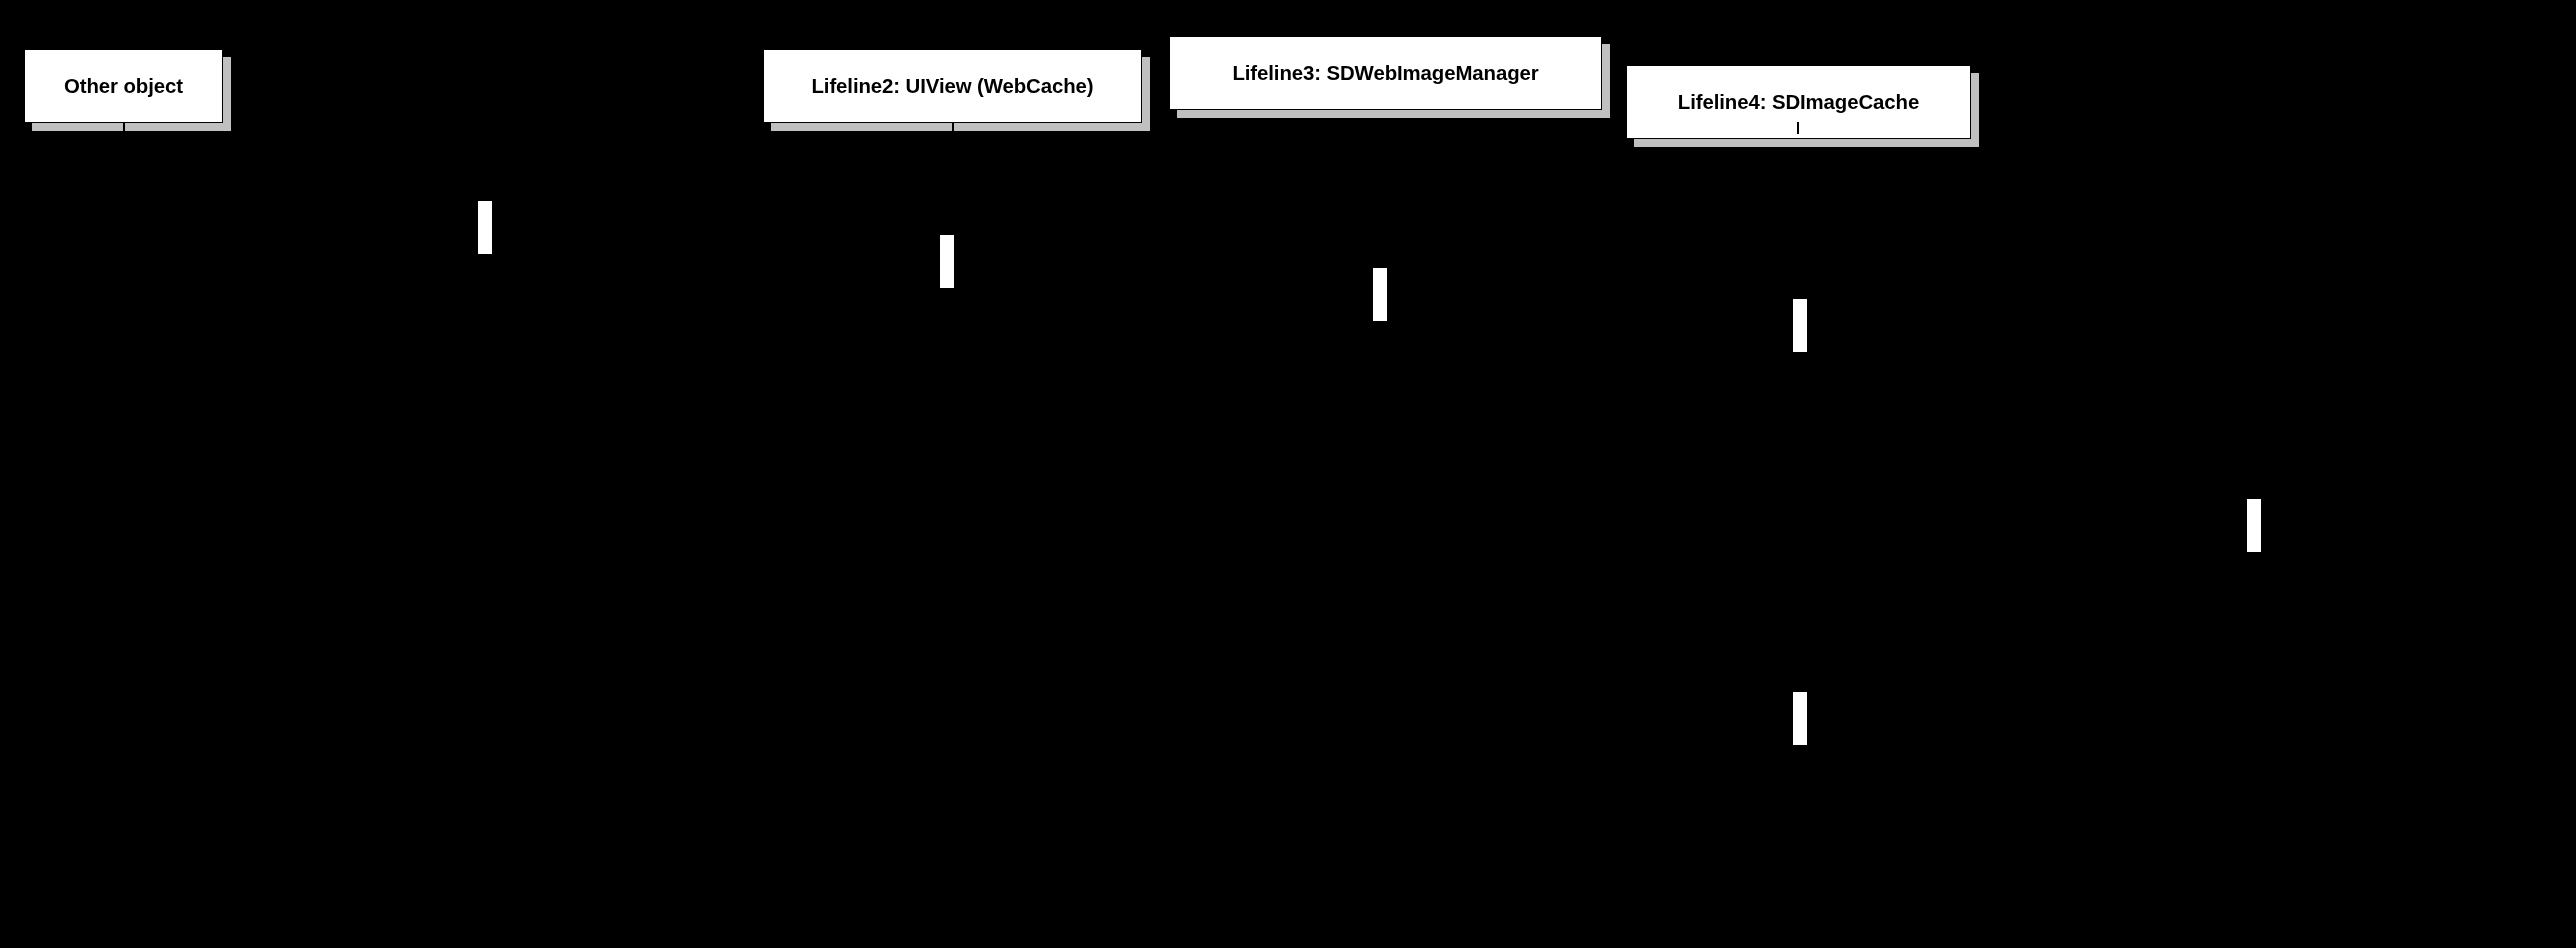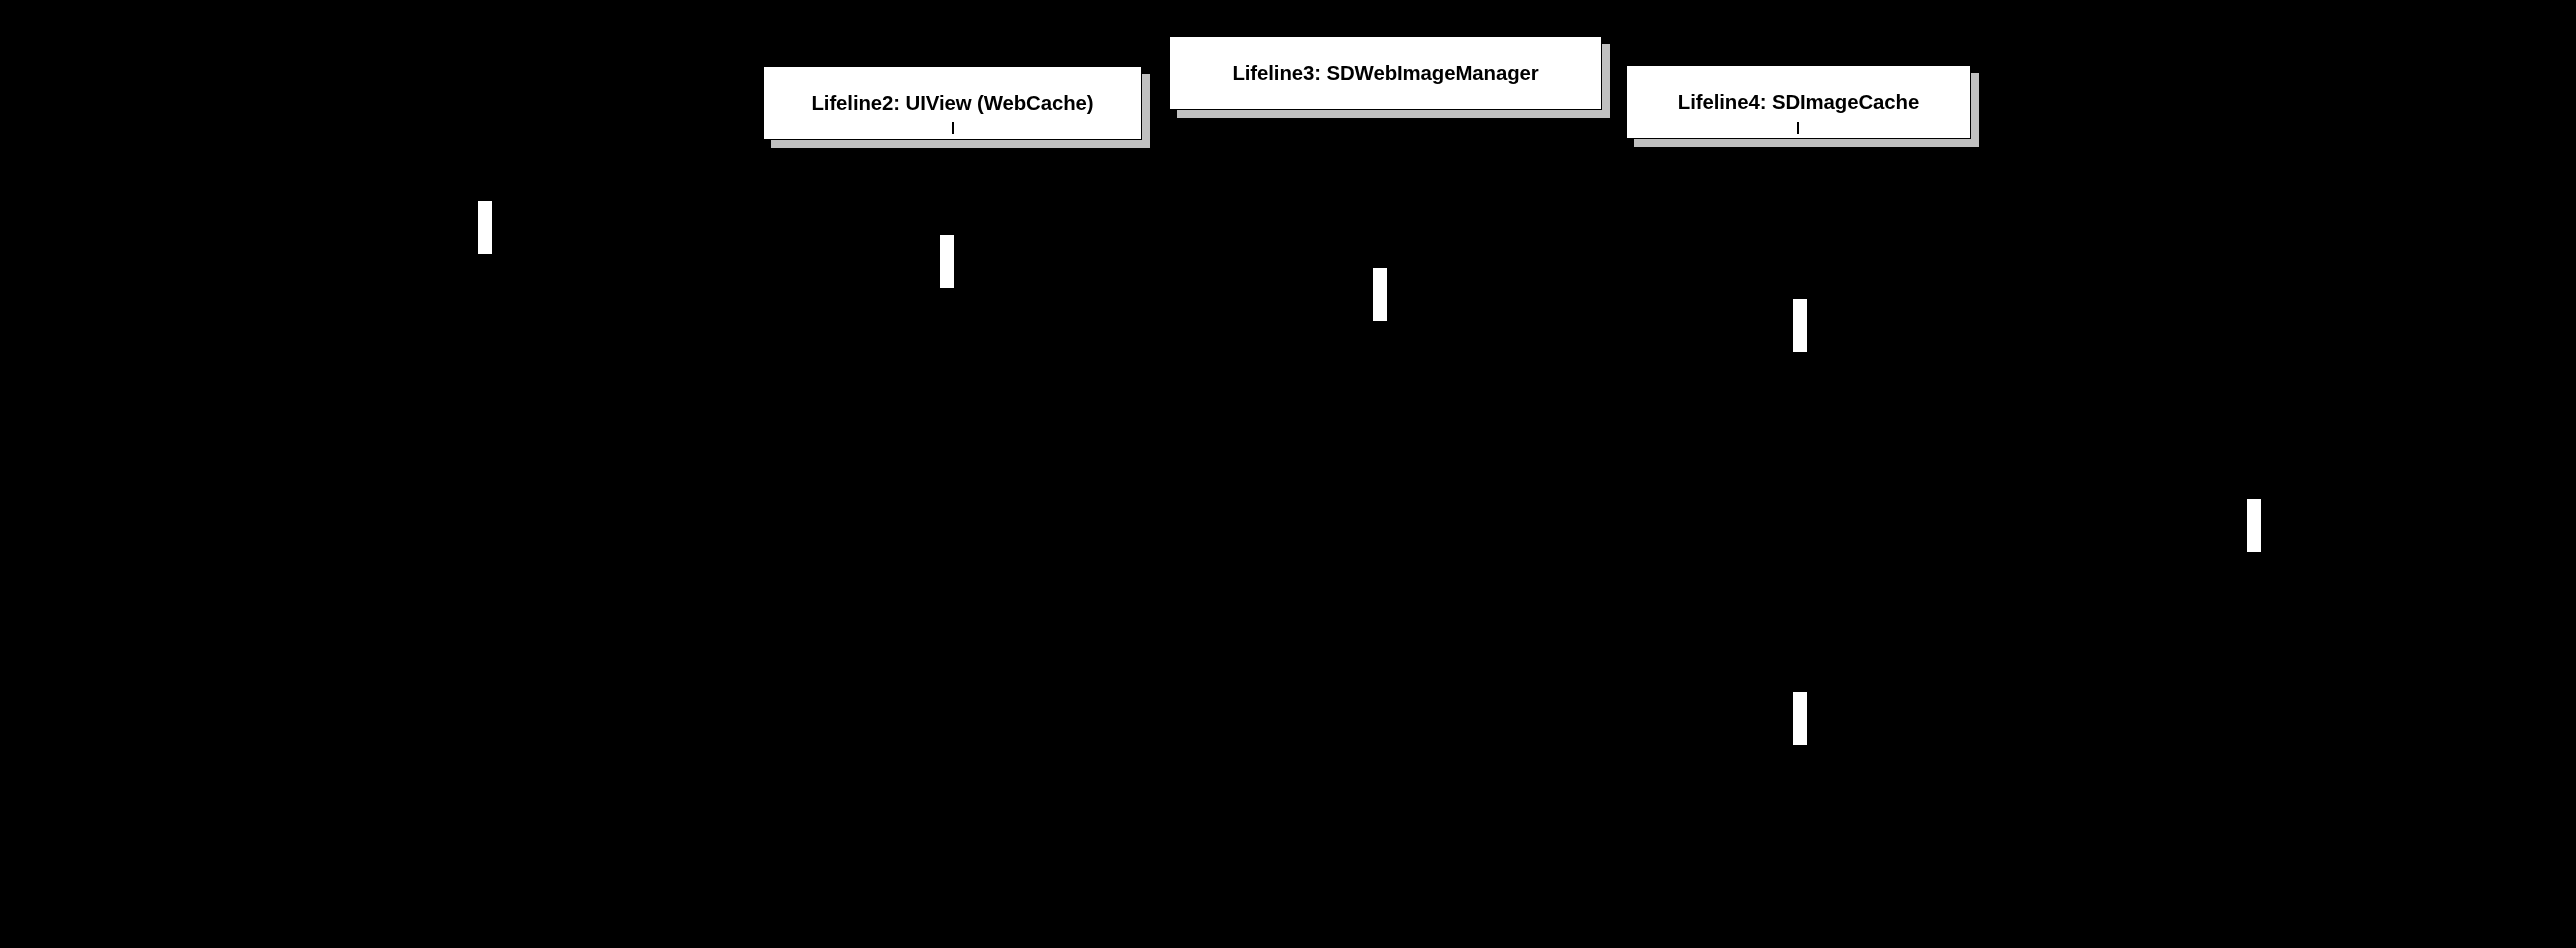--- a/index.html
+++ b/index.html
@@ -69,23 +69,29 @@
     position: absolute;
     background: #ffffff;
     box-sizing: border-box;
   }
 </style>
 </head>
 <body>
 
 <div id="diagram-canvas">
 
+  <div class="lifeline-header" style="left:24px; top:49px; width:199px; height:74px;">
+    <div class="hdr-shadow"></div>
+    <div class="hdr-box">
+      <span class="hdr-label">Other object</span>
+    </div>
+  </div>
 
 
-  <div class="lifeline-header" style="left:763px; top:66px; width:379px; height:74px;">
+  <div class="lifeline-header" style="left:763px; top:49px; width:379px; height:74px;">
     <div class="hdr-shadow"></div>
     <div class="hdr-box">
       <span class="hdr-label">Lifeline2: UIView (WebCache)</span>
     </div>
   </div>
 
   <div class="lifeline-header" style="left:1169px; top:36px; width:433px; height:74px;">
     <div class="hdr-shadow"></div>
     <div class="hdr-box">
       <span class="hdr-label">Lifeline3: SDWebImageManager</span>

